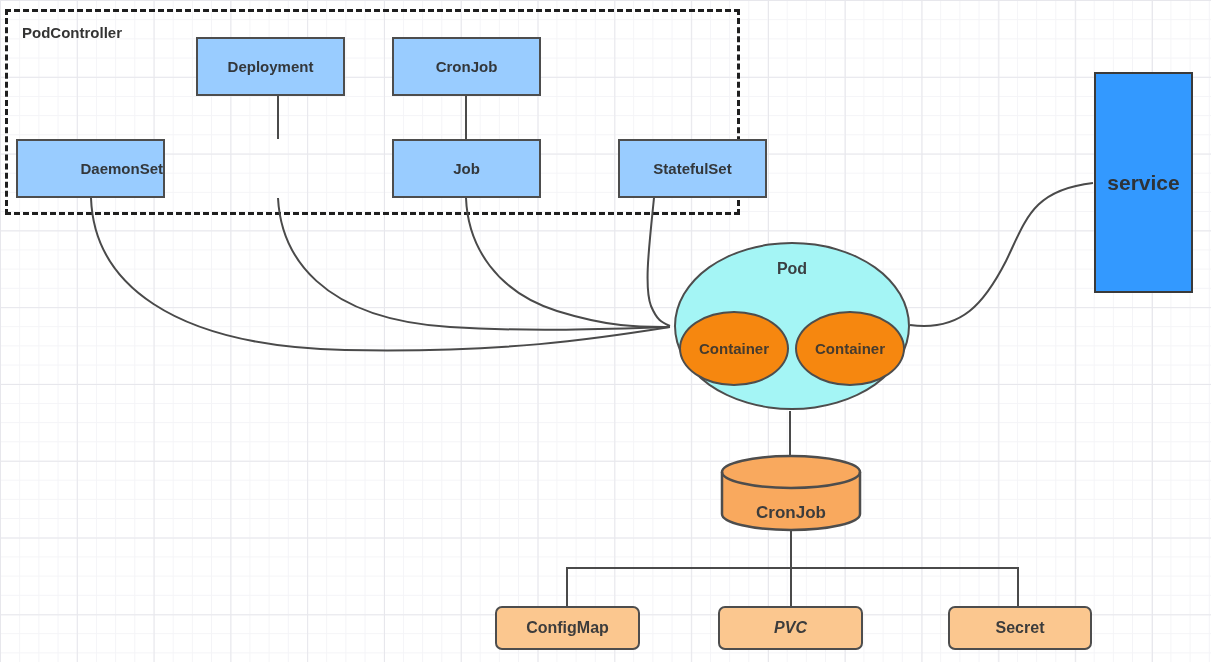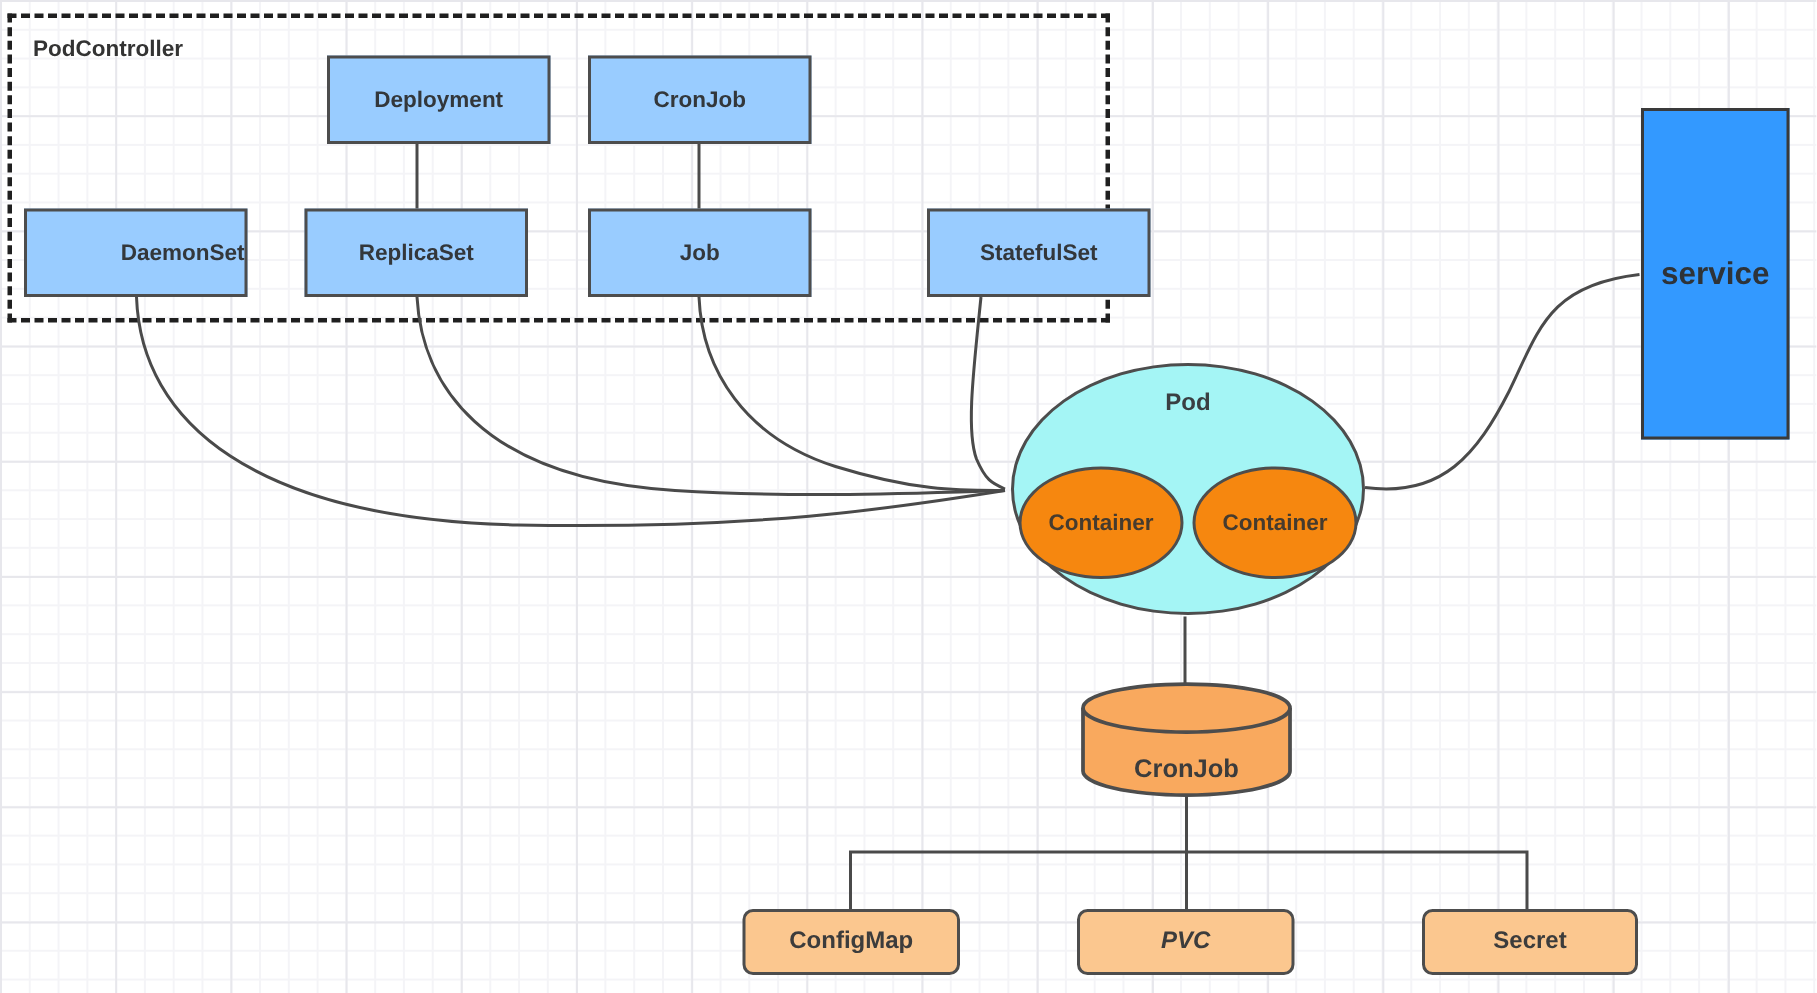--- a/index.html
+++ b/index.html
@@ -66,31 +66,28 @@
 </style>
 </head>
 <body>
 
 <div class="canvas">
 
   <div class="abs group-box" style="left:5px;top:9px;width:735px;height:206px;">
     <span class="group-label">PodController</span>
   </div>
 
-  <div class="abs node" style="left:218px;top:37px;width:149px;height:59px;">
+  <div class="abs node" style="left:196px;top:37px;width:149px;height:59px;">
     <span>Deployment</span>
   </div>
   <div class="abs node" style="left:392px;top:37px;width:149px;height:59px;">
     <span>CronJob</span>
   </div>
   <div class="abs node" style="left:16px;top:139px;width:149px;height:59px;justify-content:flex-end;">
     <span>DaemonSet</span>
-  </div>
-  <div class="abs node" style="left:203px;top:139px;width:149px;height:59px;">
-    <span>ReplicaSet</span>
   </div>
   <div class="abs node" style="left:392px;top:139px;width:149px;height:59px;">
     <span>Job</span>
   </div>
   <div class="abs node" style="left:580px;top:139px;width:149px;height:59px;margin-left:38px;">
     <span>StatefulSet</span>
   </div>
 
   <div class="abs node ellipse pod" style="left:674px;top:242px;width:236px;height:168px;">
     <div class="pod-label">Pod</div>

